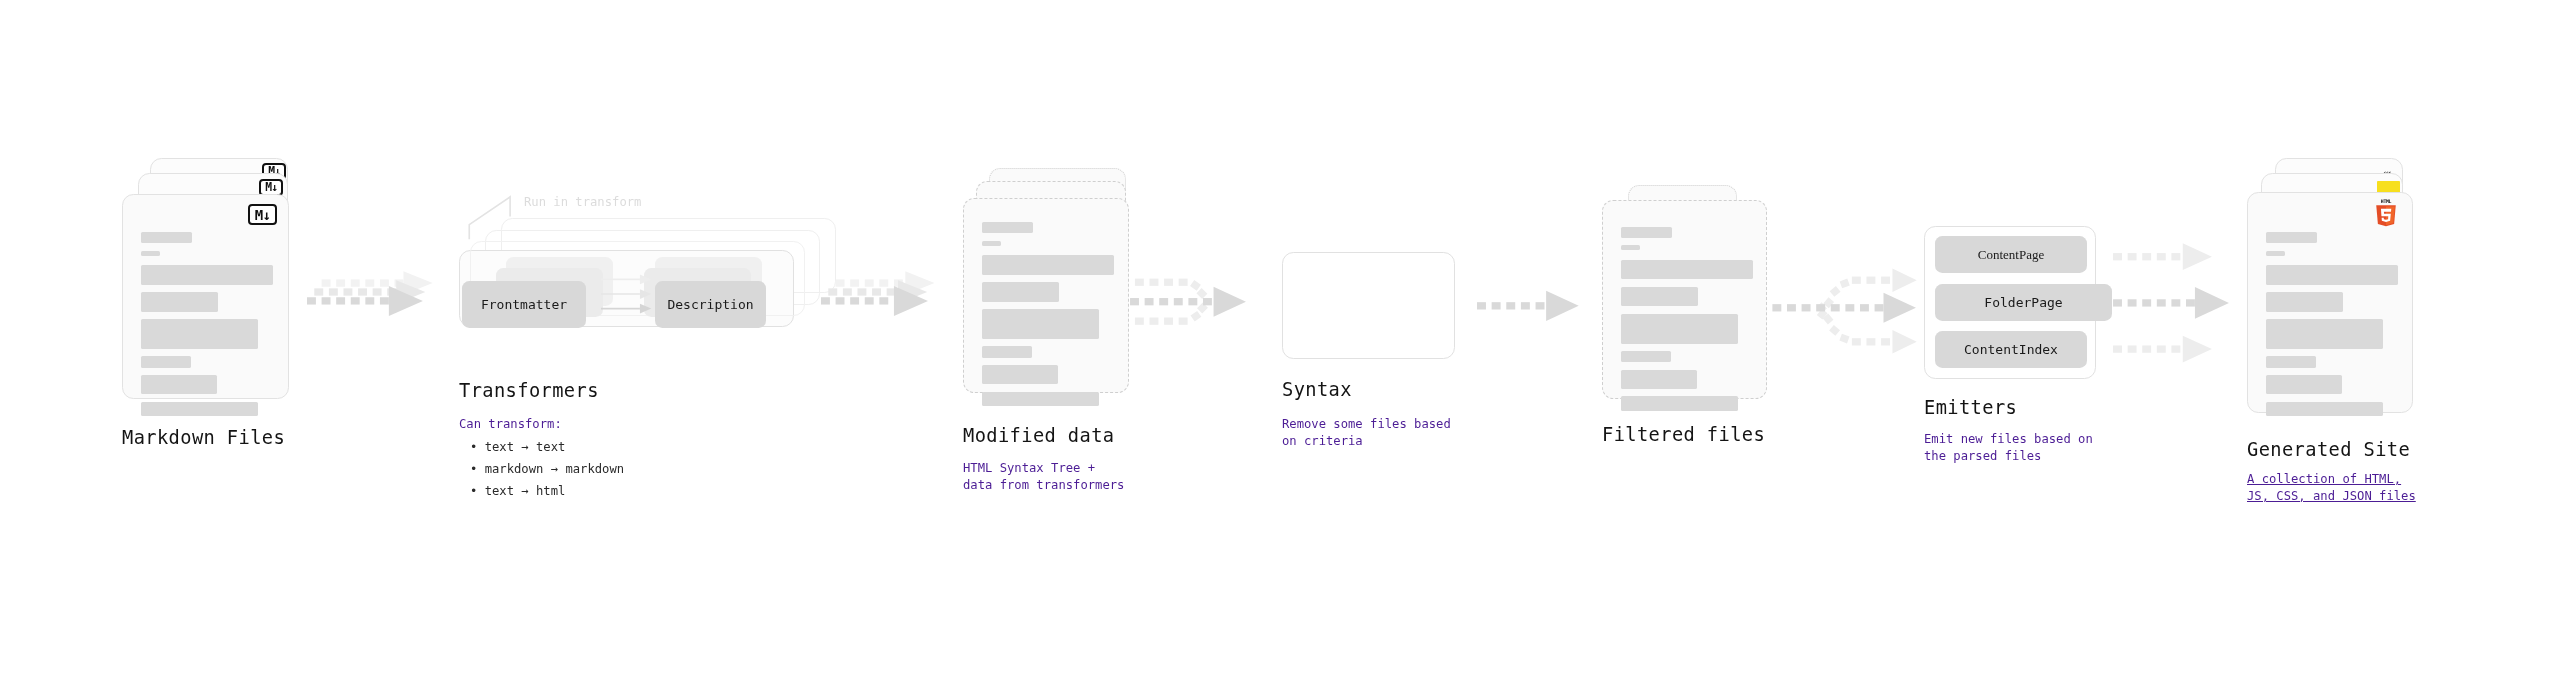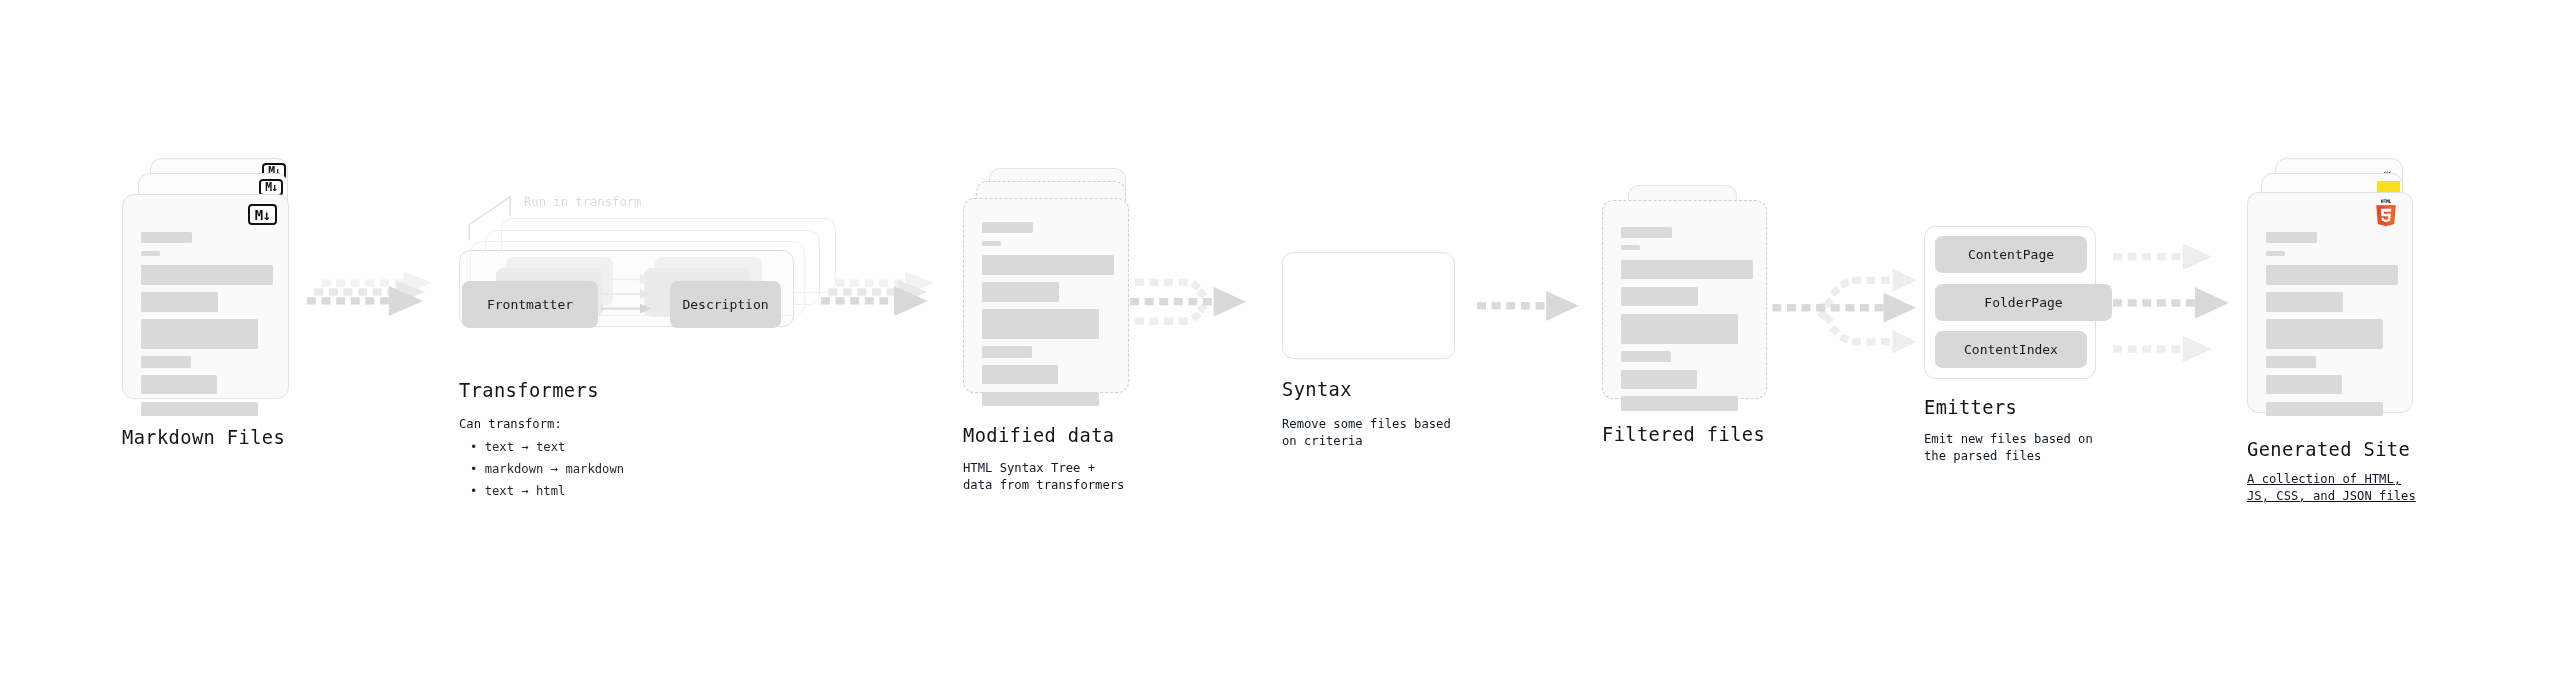--- a/index.html
+++ b/index.html
@@ -77,21 +77,21 @@
     position:absolute;
     font-size:18.7px;
     color:#141414;
     letter-spacing:0.4px;
     white-space:nowrap;
   }
   .sub{
     position:absolute;
     font-size:12.2px;
     line-height:17px;
-    color:#0f172a;
+    color:#4c1d95;
     white-space:pre;
   }
   .paralabel{
     position:absolute;
     font-size:12.2px;
     color:#dcdcdc;
     white-space:nowrap;
   }
   .bullets{position:absolute;font-size:12.2px;line-height:17px;color:#2a2a2a;white-space:pre;}
 
@@ -165,25 +165,25 @@
 
   <div class="groupbox ghost" style="left:501px;top:218px;width:335px;height:75px;"></div>
   <div class="groupbox ghost" style="left:485px;top:230px;width:335px;height:75px;"></div>
   <div class="groupbox" style="left:459px;top:250px;width:335px;height:77px;background:#fcfcfc;">
   </div>
 
   <div class="groupbox ghost" style="left:470px;top:241px;width:335px;height:75px;border-color:#f1f1f1;"></div>
 
   <div class="chip ghost2" style="left:506px;top:257px;width:107px;height:49px;"></div>
   <div class="chip ghost" style="left:496px;top:268px;width:107px;height:49px;"></div>
-  <div class="chip" style="left:462px;top:281px;width:136px;height:47px;">Frontmatter</div>
+  <div class="chip" style="left:462px;top:281px;width:124px;height:47px;">Frontmatter</div>
 
   <div class="chip ghost2" style="left:655px;top:257px;width:107px;height:49px;"></div>
   <div class="chip ghost" style="left:644px;top:268px;width:107px;height:49px;"></div>
-  <div class="chip" style="left:655px;top:281px;width:111px;height:47px;margin-left:15px;">Description</div>
+  <div class="chip" style="left:655px;top:281px;width:111px;height:47px;">Description</div>
 
   <svg class="arrowsvg" style="left:601px;top:268px;width:73px;height:65px;" viewBox="0 0 90 80">
     <g stroke-width="2" fill="none">
       <path d="M0 14 L48 14" stroke="#ededed"></path>
         <polygon points="48,8 62,14 48,20" fill="#ededed"></polygon>
       <path d="M0 32 L48 32" stroke="#e6e6e6"></path>
         <polygon points="48,26 62,32 48,38" fill="#e6e6e6"></polygon>
       <path d="M0 50 L48 50" stroke="#d5d5d5"></path>
         <polygon points="48,44 62,50 48,56" fill="#d5d5d5"></polygon>
     </g>
@@ -333,21 +333,21 @@
         <rect x="54" y="84" width="11" height="9"></rect>
       <rect x="72" y="84" width="11" height="9"></rect>
         <rect x="90" y="84" width="11" height="9"></rect>
       <rect x="108" y="84" width="11" height="9"></rect>
         <rect x="126" y="84" width="11" height="9"></rect>
       <polygon points="137,70 177,88.5 137,107"></polygon>
     </g>
   </svg>
 
   <div class="groupbox" style="left:1924px;top:226px;width:172px;height:153px;"></div>
-  <div class="chip" style="left:1935px;top:236px;width:152px;height:37px;">ContentPage</div>
+  <div class="chip" style="left:1935px;top:236px;width:152px;height:37px;font-family:Liberation Serif, serif;">ContentPage</div>
   <div class="chip" style="left:1935px;top:284px;width:177px;height:37px;">FolderPage</div>
   <div class="chip" style="left:1935px;top:331px;width:152px;height:37px;">ContentIndex</div>
 
   <div class="title" style="left:1924px;top:397px;">Emitters</div>
   <div class="sub" style="left:1924px;top:431px;">Emit new files based on
 the parsed files</div>
 
   <svg class="arrowsvg" style="left:2113px;top:232px;width:146px;height:154px;" viewBox="0 0 180 190">
     <g fill="#ededed">
       <rect x="0" y="26" width="11" height="9"></rect>

